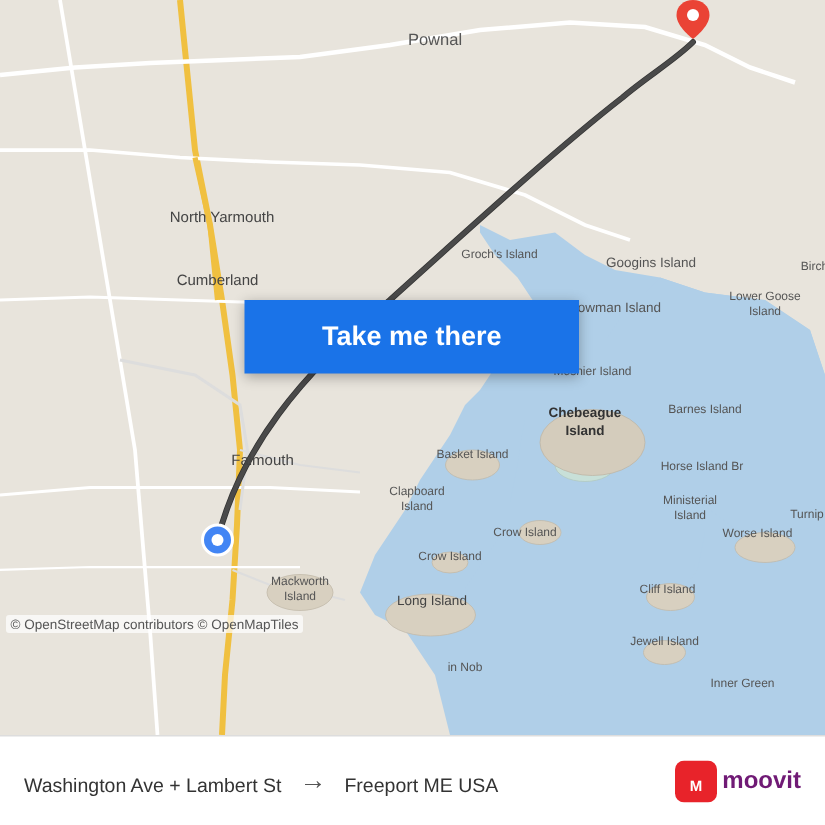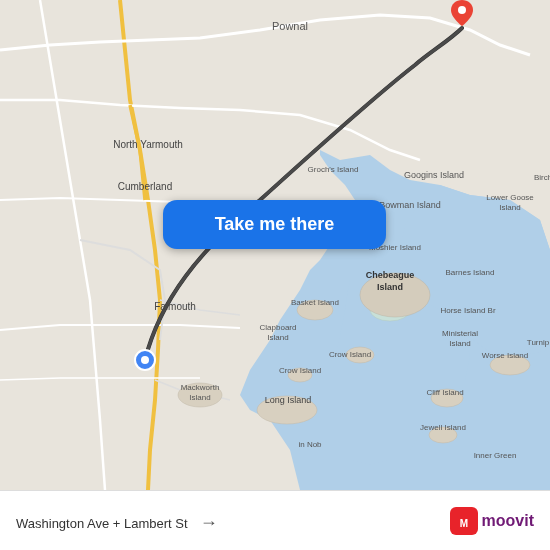--- a/index.html
+++ b/index.html
@@ -30,21 +30,21 @@
 
     
     #take-me-there-btn {
       position: absolute;
       top: 200px;
       left: 163px;
       width: 223px;
       height: 49px;
       background: #1a73e8;
       border: none;
-      border-radius: 14px;
+      border-radius: 0;
       color: white;
       font-size: 18px;
       font-weight: 600;
       cursor: pointer;
       display: flex;
       align-items: center;
       justify-content: center;
       box-shadow: 0 2px 8px rgba(0,0,0,0.3);
     }
 
@@ -196,26 +196,30 @@
       <circle cx="145" cy="360" r="4" fill="white"></circle>
 
       <path d="M462,26 C462,26 451,18 451,10 C451,4 456,0 462,0 C468,0 473,4 473,10 C473,18 462,26 462,26 Z" fill="#ea4335"></path>
       <circle cx="462" cy="10" r="4" fill="white"></circle>
     </svg>
 
     <button id="take-me-there-btn">
       <span>Take me there</span>
     </button>
 
+    <div id="attribution">
+      <span>© OpenStreetMap contributors © OpenMapTiles</span>
+    </div>
   </div>
 
   <div id="bottom-bar">
     <div class="route-section">
       <span id="route-from">Washington Ave + Lambert St</span>
       <span id="route-arrow">→</span>
+      <span id="route-to">Freeport ME USA</span>
     </div>
     <div id="moovit-logo">
       <svg id="moovit-icon" viewBox="0 0 28 28" xmlns="http://www.w3.org/2000/svg">
         <rect width="28" height="28" rx="6" fill="#e8232a"></rect>
         <text x="14" y="20" font-size="10" fill="white" text-anchor="middle" font-family="Arial" font-weight="bold">M</text>
       </svg>
       <span id="moovit-text">moovit</span>
     </div>
   </div>
 </div>

